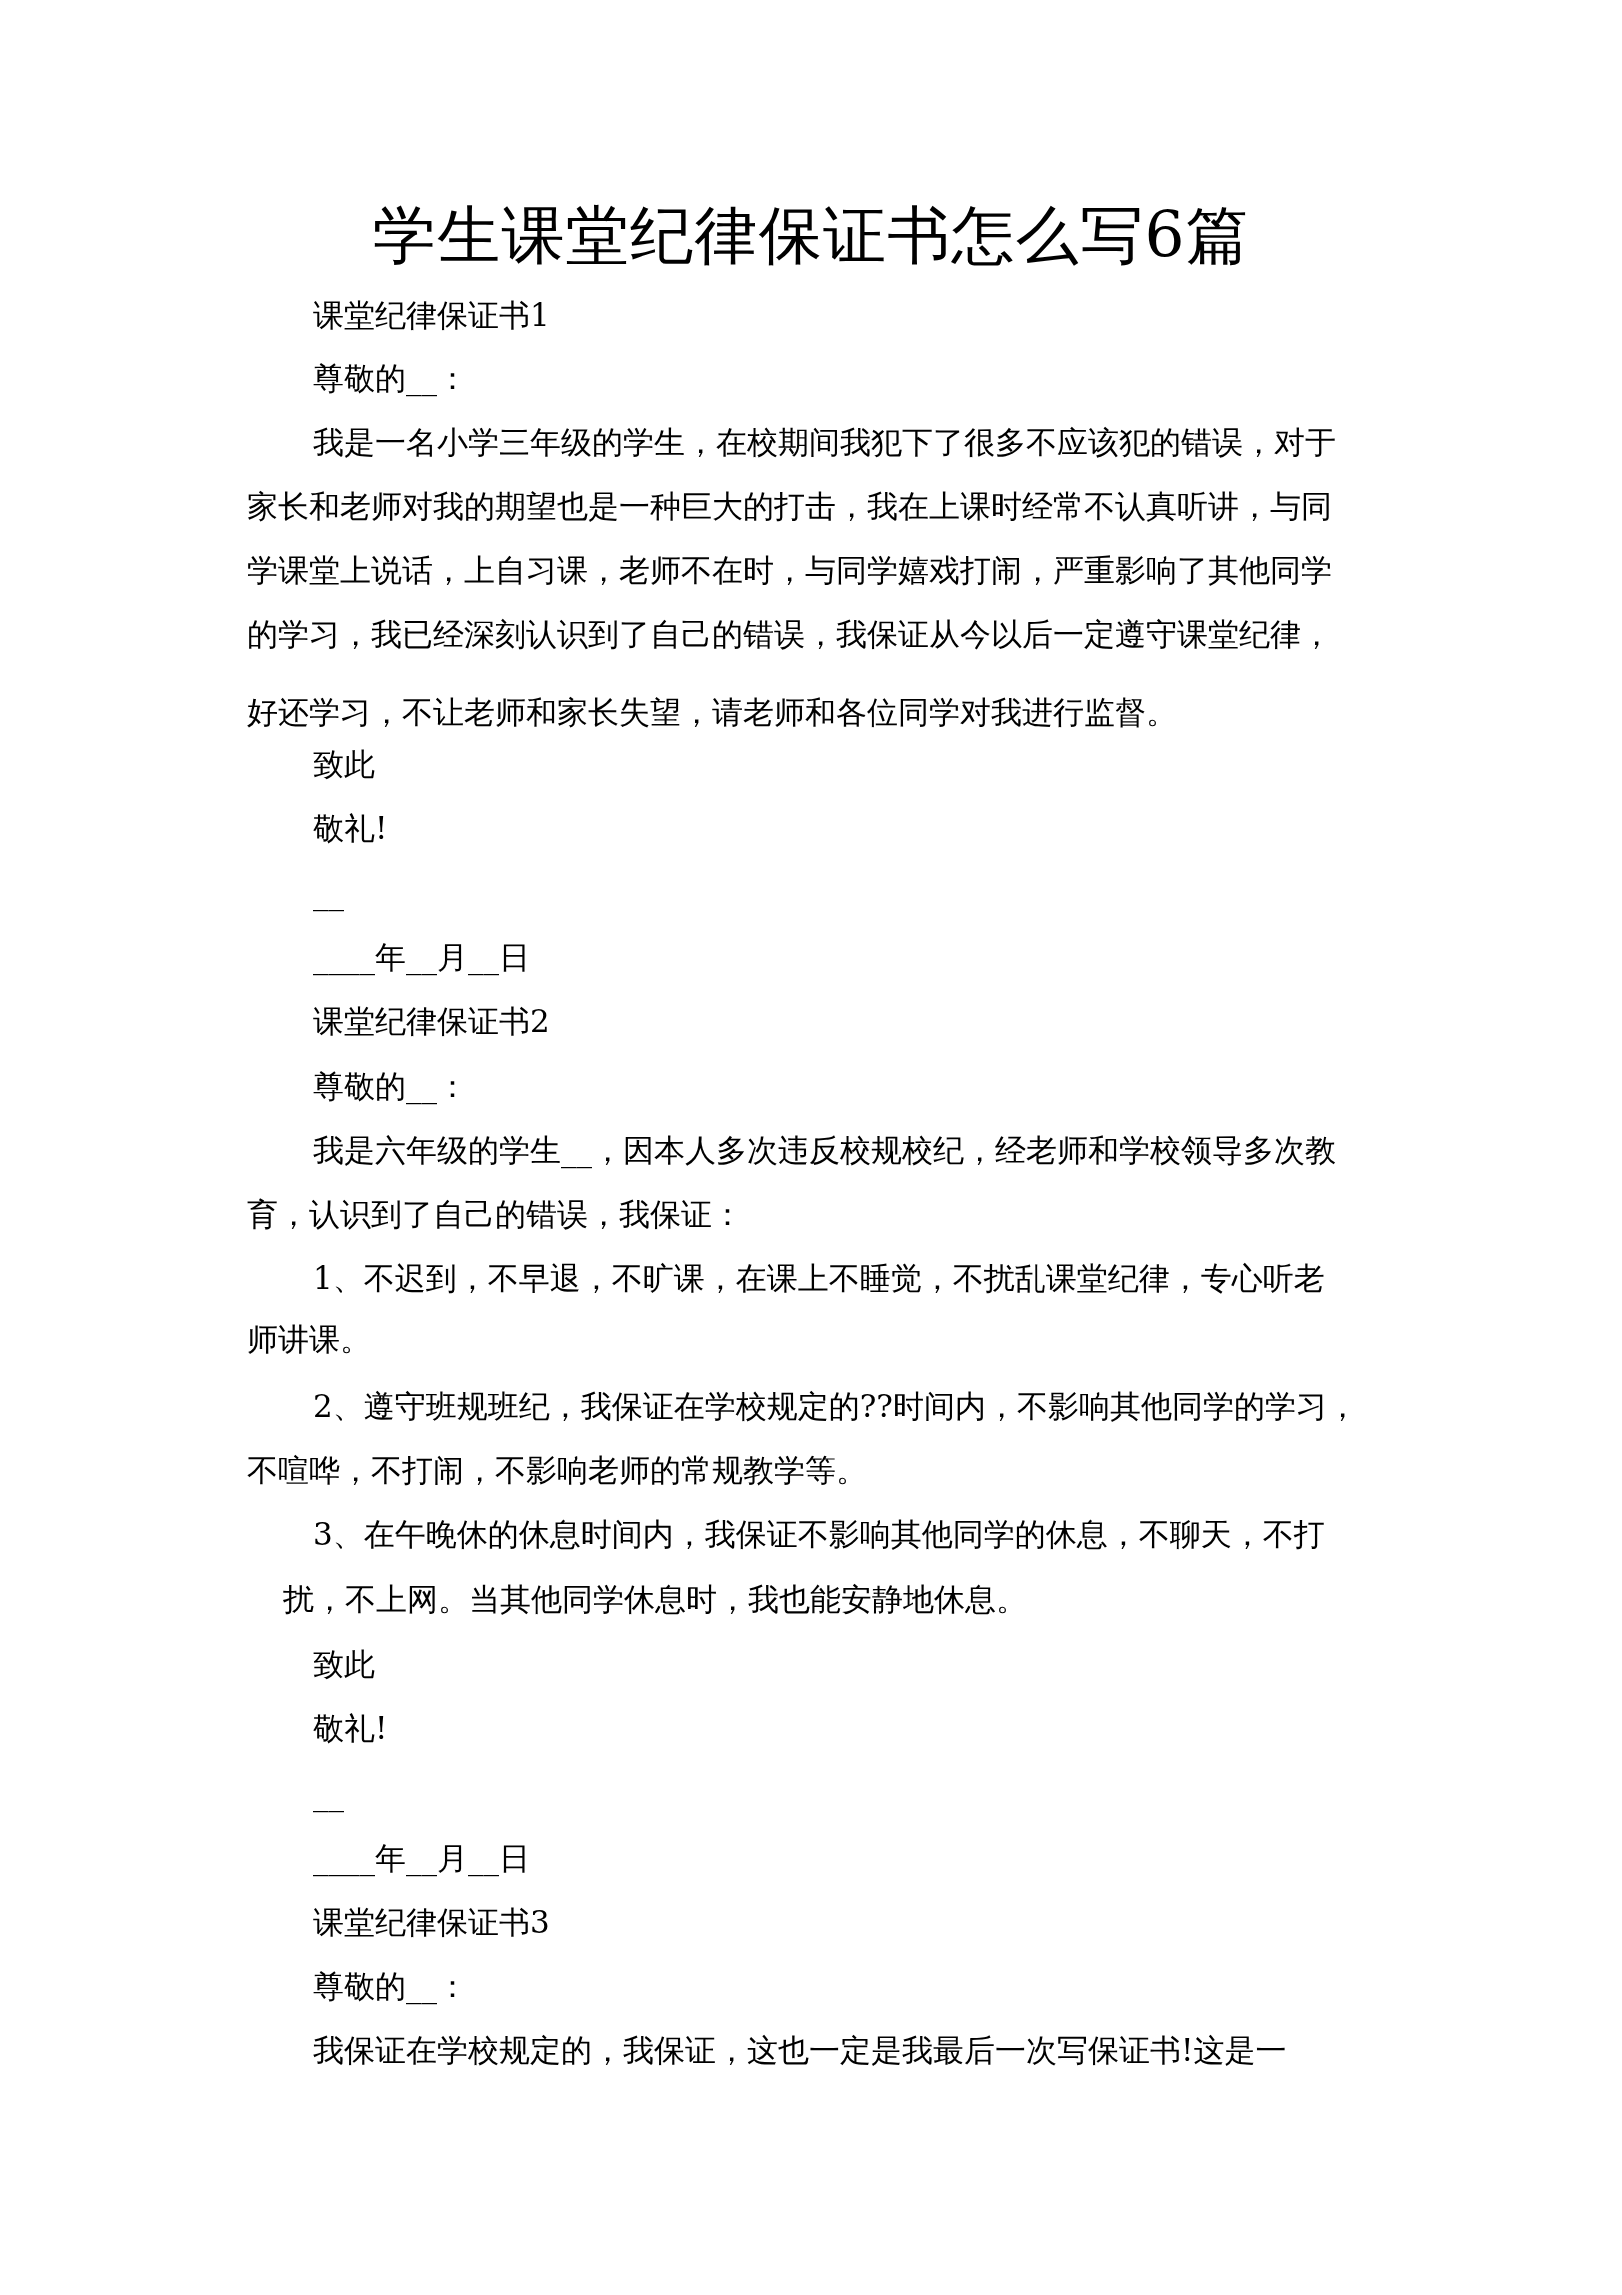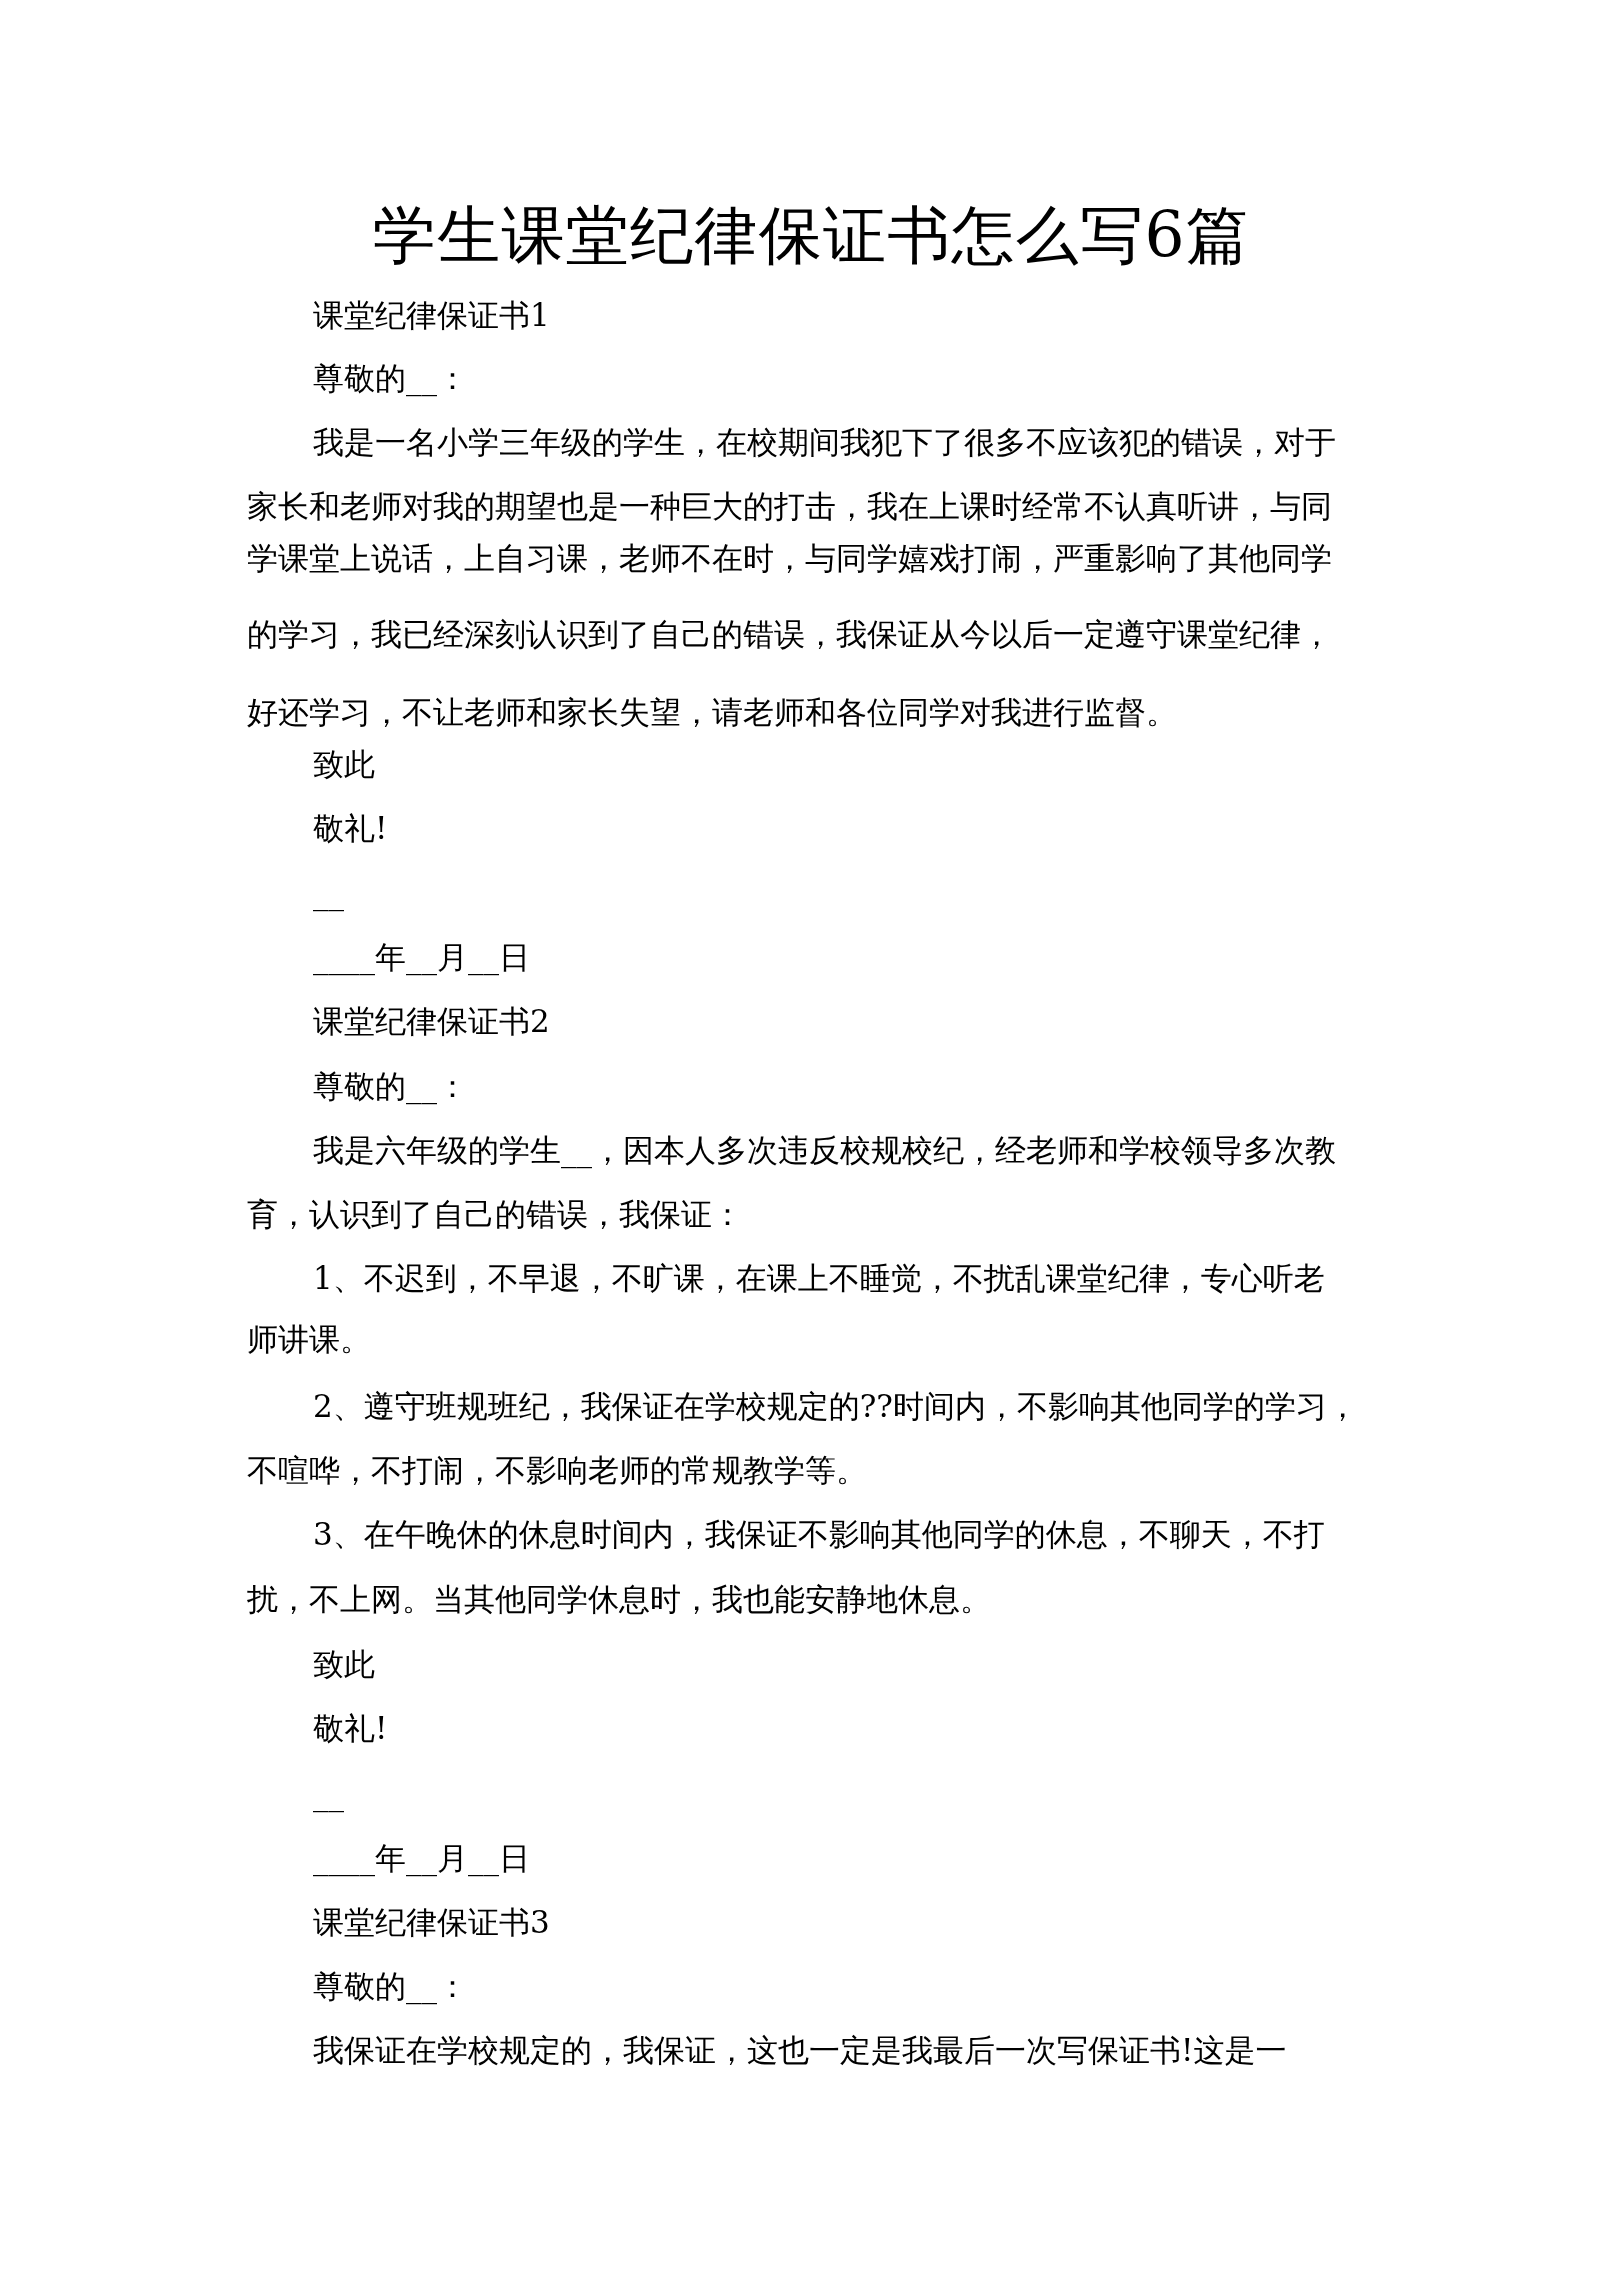--- a/index.html
+++ b/index.html
@@ -43,37 +43,37 @@
 </head>
 <body>
 
 <div class="page">
   <div class="title">学生课堂纪律保证书怎么写6篇</div>
   <div id="lines-container">
       <div class="line indent" style="top: 296px;">课堂纪律保证书1</div>
       <div class="line indent" style="top: 359px;">尊敬的__：</div>
       <div class="line indent" style="top: 423px;">我是一名小学三年级的学生，在校期间我犯下了很多不应该犯的错误，对于</div>
       <div class="line flush" style="top: 487px; font-family: Liberation Serif, serif;">家长和老师对我的期望也是一种巨大的打击，我在上课时经常不认真听讲，与同</div>
-      <div class="line flush" style="top: 539px;">学课堂上说话，上自习课，老师不在时，与同学嬉戏打闹，严重影响了其他同学</div>
+      <div class="line flush" style="top: 551px;">学课堂上说话，上自习课，老师不在时，与同学嬉戏打闹，严重影响了其他同学</div>
       <div class="line flush" style="top: 615px;">的学习，我已经深刻认识到了自己的错误，我保证从今以后一定遵守课堂纪律，</div>
       <div class="line flush" style="top: 679px; margin-top: 14px;">好还学习，不让老师和家长失望，请老师和各位同学对我进行监督。</div>
       <div class="line indent" style="top: 745px;">致此</div>
       <div class="line indent" style="top: 809px;">敬礼!</div>
       <div class="line indent" style="top: 874px;">__</div>
       <div class="line indent" style="top: 938px;">____年__月__日</div>
       <div class="line indent" style="top: 1002px;">课堂纪律保证书2</div>
       <div class="line indent" style="top: 1067px;">尊敬的__：</div>
       <div class="line indent" style="top: 1131px;">我是六年级的学生__，因本人多次违反校规校纪，经老师和学校领导多次教</div>
       <div class="line flush" style="top: 1195px;">育，认识到了自己的错误，我保证：</div>
       <div class="line indent" style="top: 1259px;">1、不迟到，不早退，不旷课，在课上不睡觉，不扰乱课堂纪律，专心听老</div>
       <div class="line flush" style="top: 1320px;">师讲课。</div>
       <div class="line indent" style="top: 1387px;">2、遵守班规班纪，我保证在学校规定的??时间内，不影响其他同学的学习，</div>
       <div class="line flush" style="top: 1451px;">不喧哗，不打闹，不影响老师的常规教学等。</div>
       <div class="line indent" style="top: 1515px;">3、在午晚休的休息时间内，我保证不影响其他同学的休息，不聊天，不打</div>
-      <div class="line flush" style="top: 1580px;">扰，不上网。当其他同学休息时，我也能安静地休息。</div>
+      <div class="line flush" style="top: 1580px; margin-left: 36px;">扰，不上网。当其他同学休息时，我也能安静地休息。</div>
       <div class="line indent" style="top: 1645px;">致此</div>
       <div class="line indent" style="top: 1709px;">敬礼!</div>
       <div class="line indent" style="top: 1775px;">__</div>
       <div class="line indent" style="top: 1839px;">____年__月__日</div>
       <div class="line indent" style="top: 1903px;">课堂纪律保证书3</div>
       <div class="line indent" style="top: 1967px;">尊敬的__：</div>
       <div class="line indent" style="top: 2031px;">我保证在学校规定的，我保证，这也一定是我最后一次写保证书!这是一</div>
     </div>
 </div>
 

